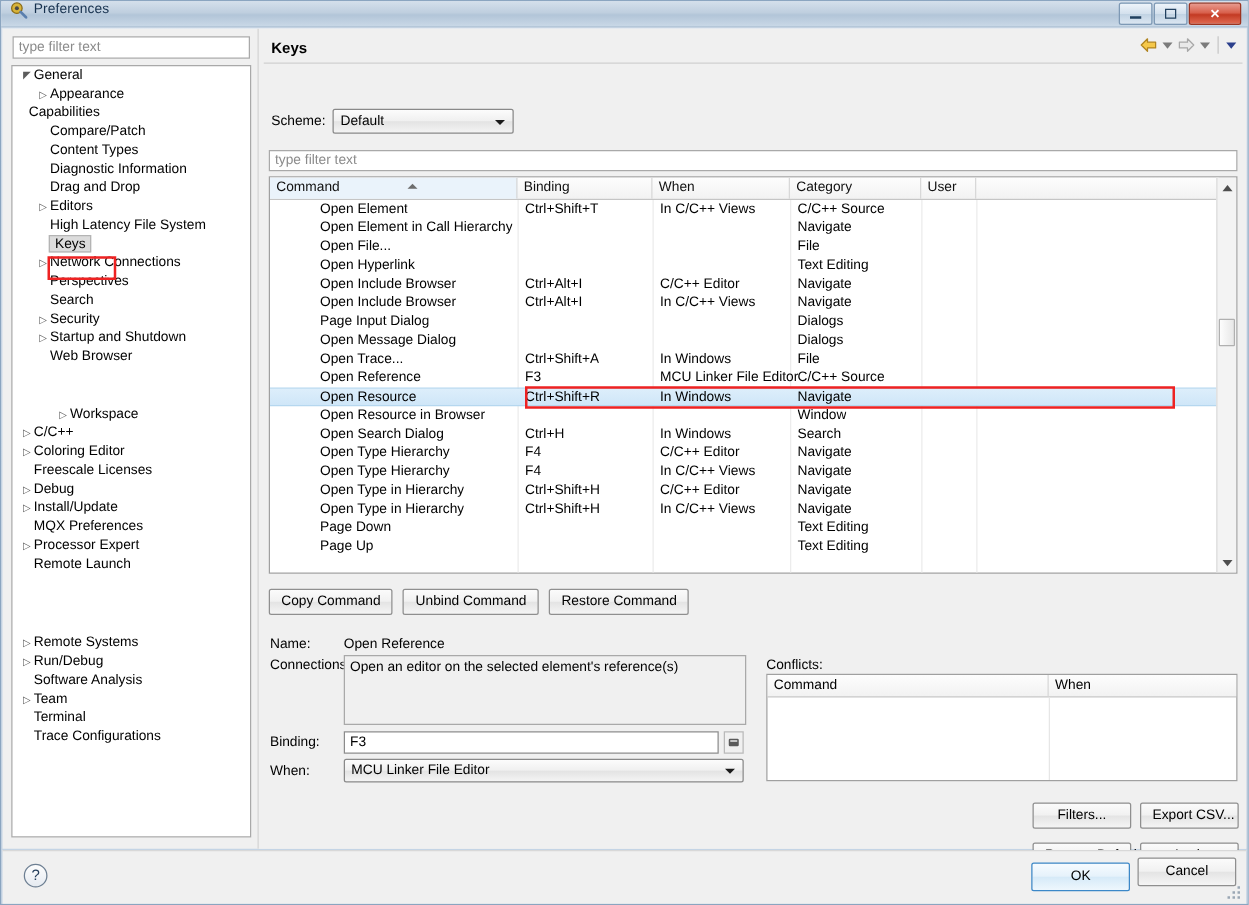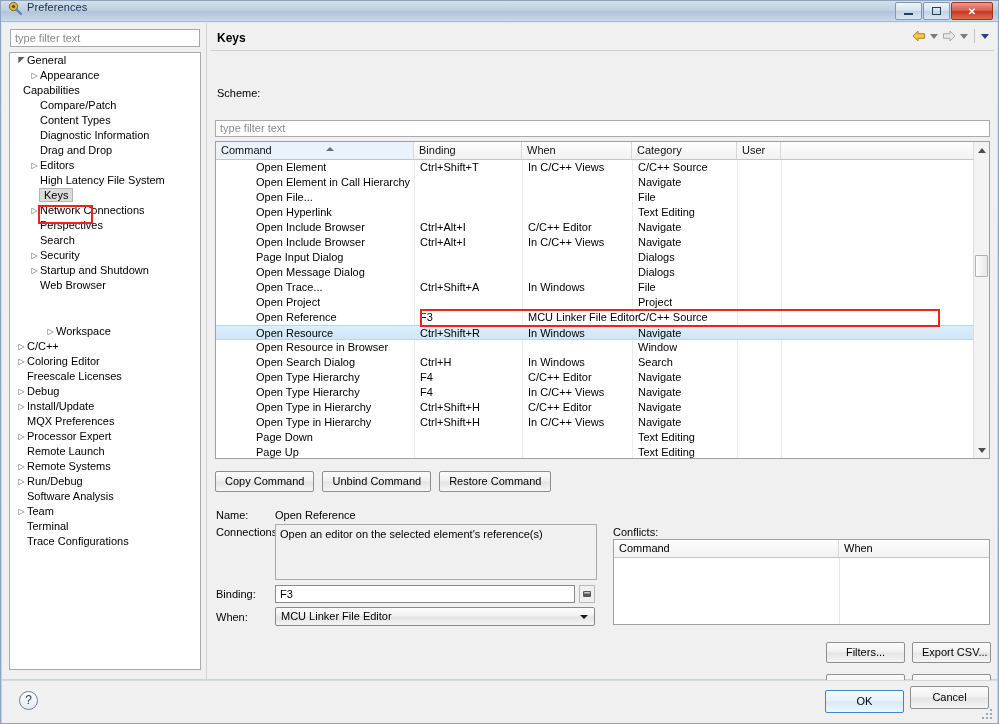--- a/index.html
+++ b/index.html
@@ -348,21 +348,21 @@
           <div class="tree-item" style="padding-left: 19px;"><span class="tw">&nbsp;</span><span>Web Browser</span></div>
           <div class="tree-item" style="padding-left: 35px; margin-top: 31px;"><span class="tw">▷</span><span>Workspace</span></div>
           <div class="tree-item" style="padding-left: 6px;"><span class="tw">▷</span><span>C/C++</span></div>
           <div class="tree-item" style="padding-left: 6px;"><span class="tw">▷</span><span>Coloring Editor</span></div>
           <div class="tree-item" style="padding-left: 6px;"><span class="tw">&nbsp;</span><span>Freescale Licenses</span></div>
           <div class="tree-item" style="padding-left: 6px;"><span class="tw">▷</span><span>Debug</span></div>
           <div class="tree-item" style="padding-left: 6px;"><span class="tw">▷</span><span>Install/Update</span></div>
           <div class="tree-item" style="padding-left: 6px;"><span class="tw">&nbsp;</span><span>MQX Preferences</span></div>
           <div class="tree-item" style="padding-left: 6px;"><span class="tw">▷</span><span>Processor Expert</span></div>
           <div class="tree-item" style="padding-left: 6px;"><span class="tw">&nbsp;</span><span>Remote Launch</span></div>
-          <div class="tree-item" style="padding-left: 6px;"><span class="tw">▷</span><span>Remote Systems</span></div>
+          <div class="tree-item" style="padding-left: 6px; margin-top: 48px;"><span class="tw">▷</span><span>Remote Systems</span></div>
           <div class="tree-item" style="padding-left: 6px;"><span class="tw">▷</span><span>Run/Debug</span></div>
           <div class="tree-item" style="padding-left: 6px;"><span class="tw">&nbsp;</span><span>Software Analysis</span></div>
           <div class="tree-item" style="padding-left: 6px;"><span class="tw">▷</span><span>Team</span></div>
           <div class="tree-item" style="padding-left: 6px;"><span class="tw">&nbsp;</span><span>Terminal</span></div>
           <div class="tree-item" style="padding-left: 6px;"><span class="tw">&nbsp;</span><span>Trace Configurations</span></div>
         </div>
     </div>
     <div id="keys-redbox"></div>
 
     <div id="right">
@@ -382,20 +382,24 @@
           </svg>
         </div>
         <div class="nav-caret grey"></div>
         <div id="nav-sep"></div>
         <div class="nav-caret"></div>
       </div>
       <div id="head-rule"></div>
 
       <div id="scheme-row">
         <div id="scheme-label">Scheme:</div>
+        <div id="scheme-combo">
+          <span>Default</span>
+          <span class="cb-arrow"></span>
+        </div>
       </div>
 
       <div id="table-filter">type filter text</div>
 
       <div id="table-wrap">
         <div id="thead">
           <div class="th" id="th-command" style="left:0;width:198px;">
             <span>Command</span>
             <span class="sort-caret"></span>
           </div>
@@ -467,27 +471,20 @@
               <div class="cell c-bind"></div>
               <div class="cell c-when"></div>
               <div class="cell c-cat">Dialogs</div>
               <div class="cell c-user"></div>
             </div>
             <div class="row">
               <div class="cell c-cmd">Open Trace...</div>
               <div class="cell c-bind">Ctrl+Shift+A</div>
               <div class="cell c-when">In Windows</div>
               <div class="cell c-cat">File</div>
-              <div class="cell c-user"></div>
-            </div>
-            <div class="row">
-              <div class="cell c-cmd">Open Project</div>
-              <div class="cell c-bind"></div>
-              <div class="cell c-when"></div>
-              <div class="cell c-cat">Project</div>
               <div class="cell c-user"></div>
             </div>
             <div class="row">
               <div class="cell c-cmd">Open Reference</div>
               <div class="cell c-bind">F3</div>
               <div class="cell c-when">MCU Linker File Editor</div>
               <div class="cell c-cat">C/C++ Source</div>
               <div class="cell c-user"></div>
             </div>
             <div class="row sel">

